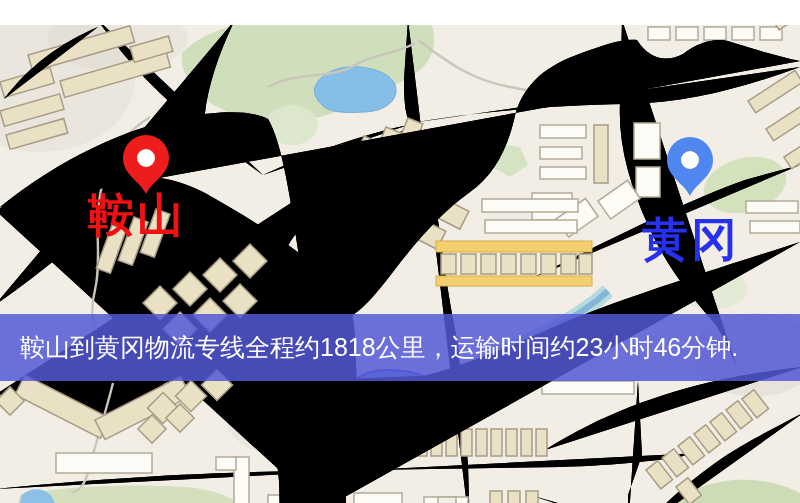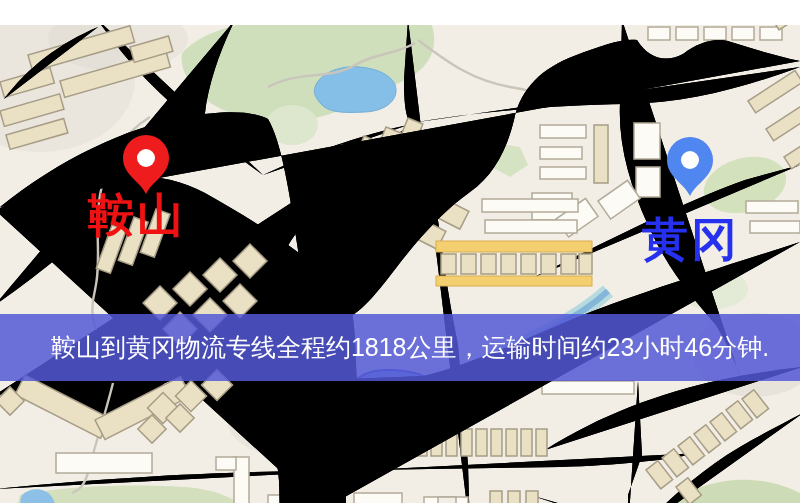--- a/index.html
+++ b/index.html
@@ -11,21 +11,21 @@
   .pin-label{
     position:absolute;font-weight:700;font-size:46px;line-height:1;
     letter-spacing:3px;white-space:nowrap;
   }
   .pin-label.origin{left:88px;top:167px;color:#f01212;}
   .pin-label.dest{left:642px;top:191px;color:#2531ee;}
   .banner{
     position:absolute;left:0;top:289px;width:800px;height:67px;
     background:rgba(84,88,214,0.85);color:#ffffff;
     display:flex;align-items:center;box-sizing:border-box;
-    padding-left:20px;font-size:25px;white-space:nowrap;justify-content:center;
+    padding-left:20px;font-size:25px;white-space:nowrap;
   }
   .gpath path{fill:none;stroke:#c9c5bb;stroke-width:2.4;}
   .bt{fill:#eae1c4;stroke:#a79d87;stroke-width:1.5;}
   .bw{fill:#fcfbf6;stroke:#b3ab99;stroke-width:1.5;}
   .by{fill:#f4cf70;stroke:#d8ac4e;stroke-width:1;}
   .park{stroke:none;}
 </style>
 </head>
 <body>
 

